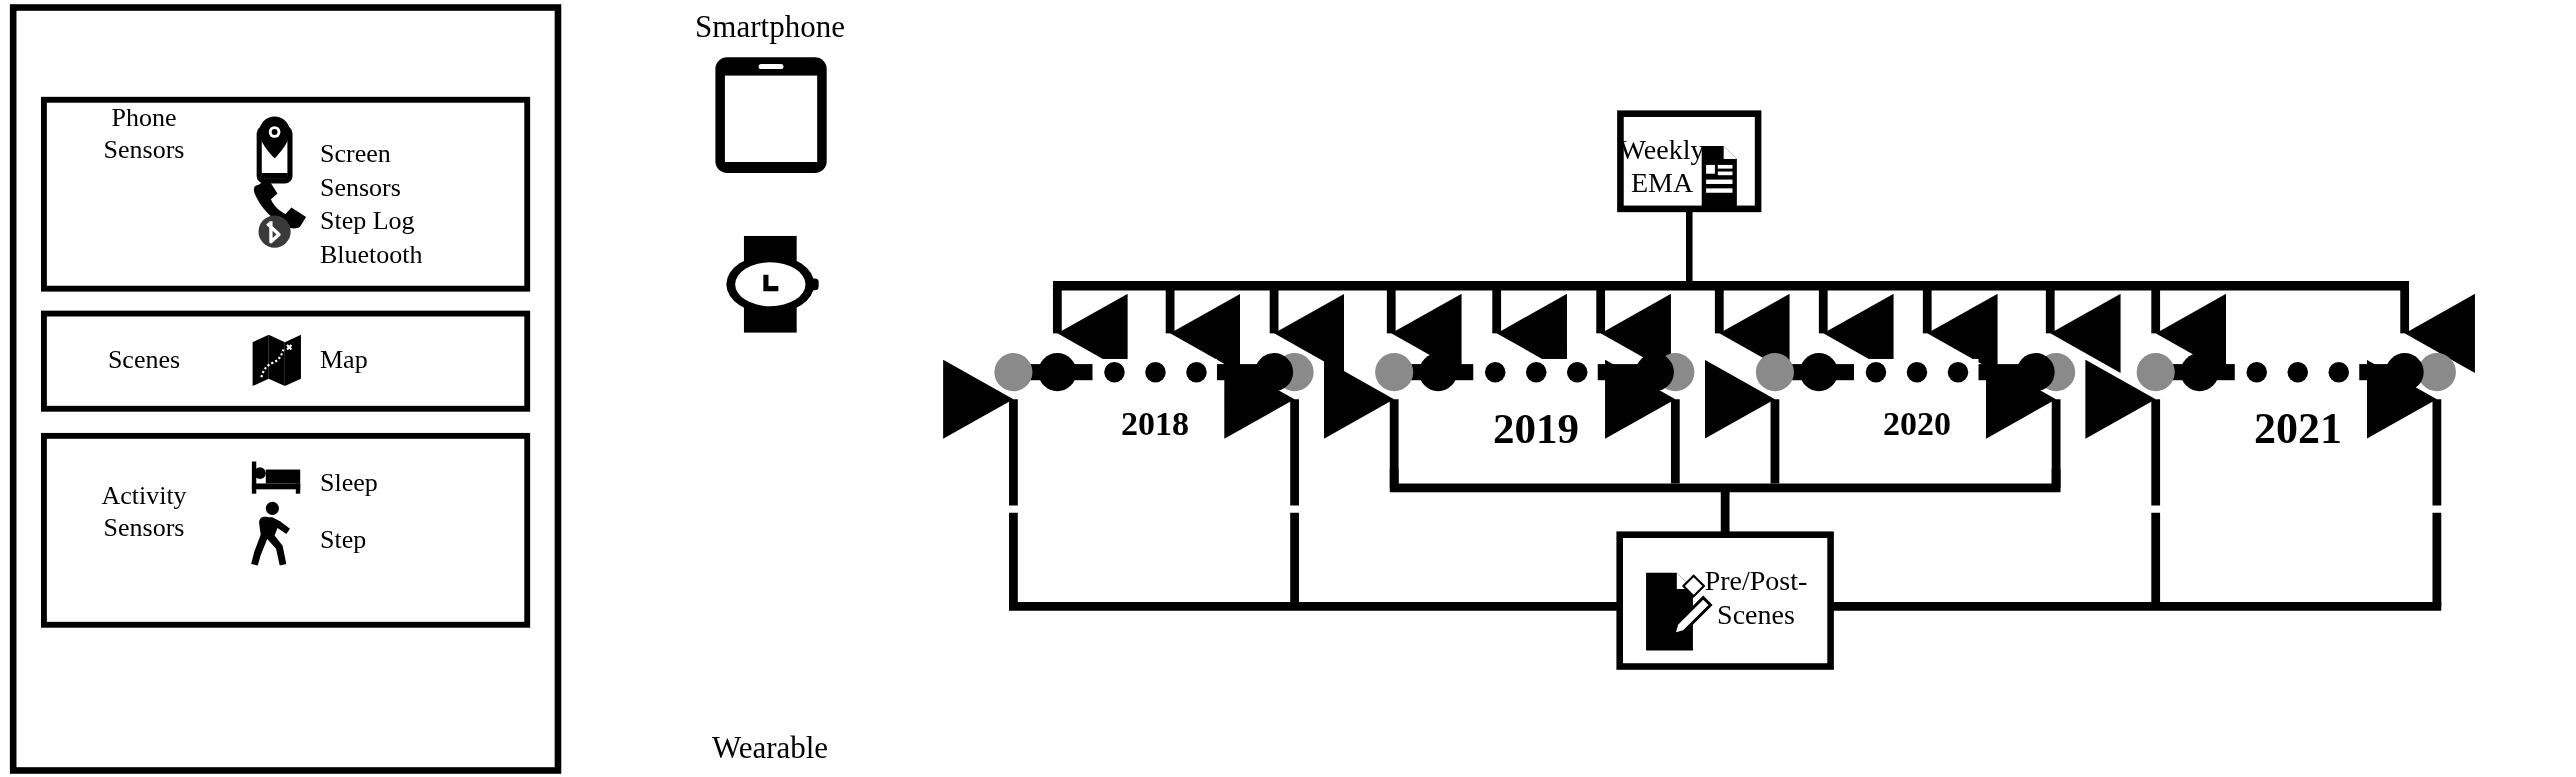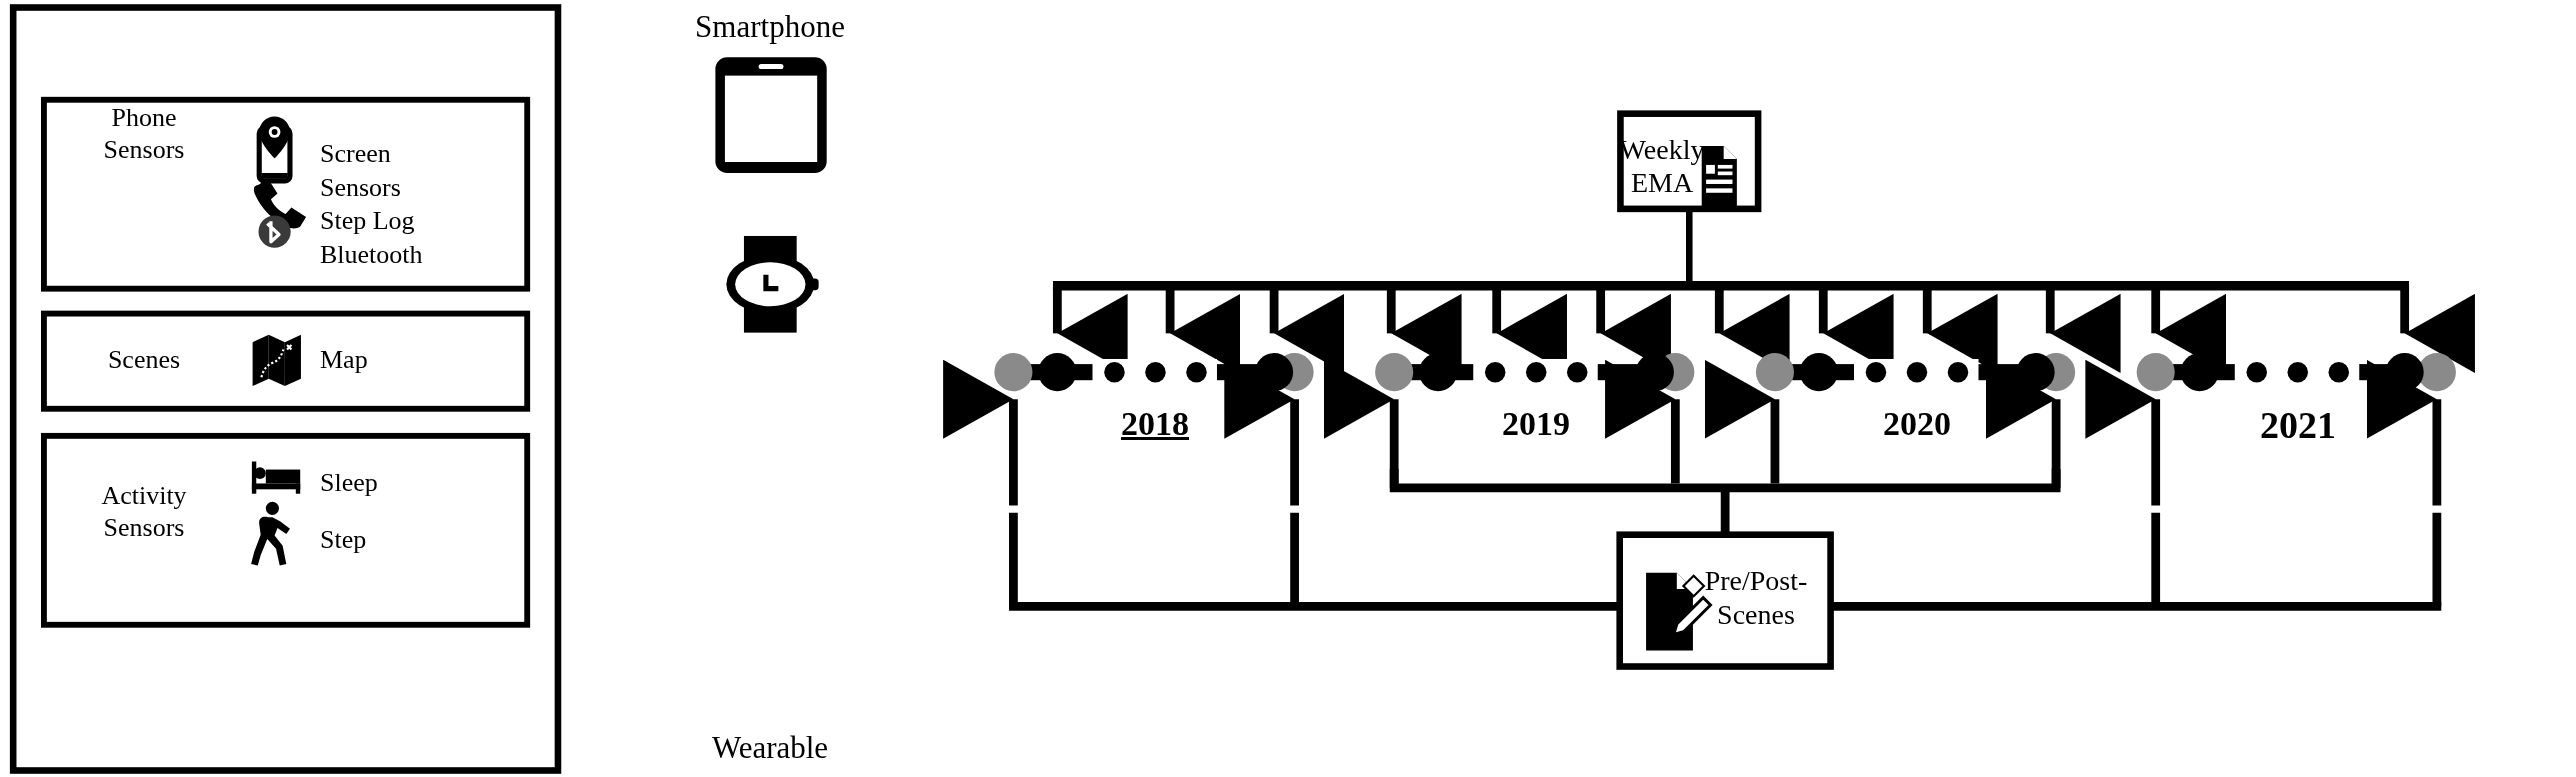--- a/index.html
+++ b/index.html
@@ -231,23 +231,23 @@
         <path d="M2299 800 l14 -14 l14 14 l-14 14 Z" fill="#fff" stroke="#000" stroke-width="3"></path>
         <path d="M2290 852 l36 -36 l10 10 l-36 36 l-14 4 Z" fill="#fff" stroke="#000" stroke-width="4"></path>
       </g>
     </g>
   </svg>
 
 
   <div class="txt ctr" style="left:1662px;top:135px;font-size:28px;">Weekly</div>
   <div class="txt ctr" style="left:1662px;top:168px;font-size:28px;">EMA</div>
 
-  <div class="txt bold ctr" style="left:1155px;top:406px;font-size:34px;text-decoration:underline;">2018</div>
-  <div class="txt bold ctr" style="left:1536px;top:406px;font-size:34px;">2019</div>
+  <div class="txt bold ctr" style="left:1155px;top:406px;font-size:34px;">2018</div>
+  <div class="txt bold ctr" style="left:1536px;top:406px;font-size:43px;">2019</div>
   <div class="txt bold ctr" style="left:1917px;top:406px;font-size:34px;">2020</div>
-  <div class="txt bold ctr" style="left:2298px;top:406px;font-size:38px;">2021</div>
+  <div class="txt bold ctr" style="left:2298px;top:406px;font-size:44px;">2021</div>
 
   <div class="txt ctr" style="left:1756px;top:566px;font-size:28px;">Pre/Post-</div>
   <div class="txt ctr" style="left:1756px;top:600px;font-size:28px;">Scenes</div>
 
 
 </div>
 
 
 </body></html>

